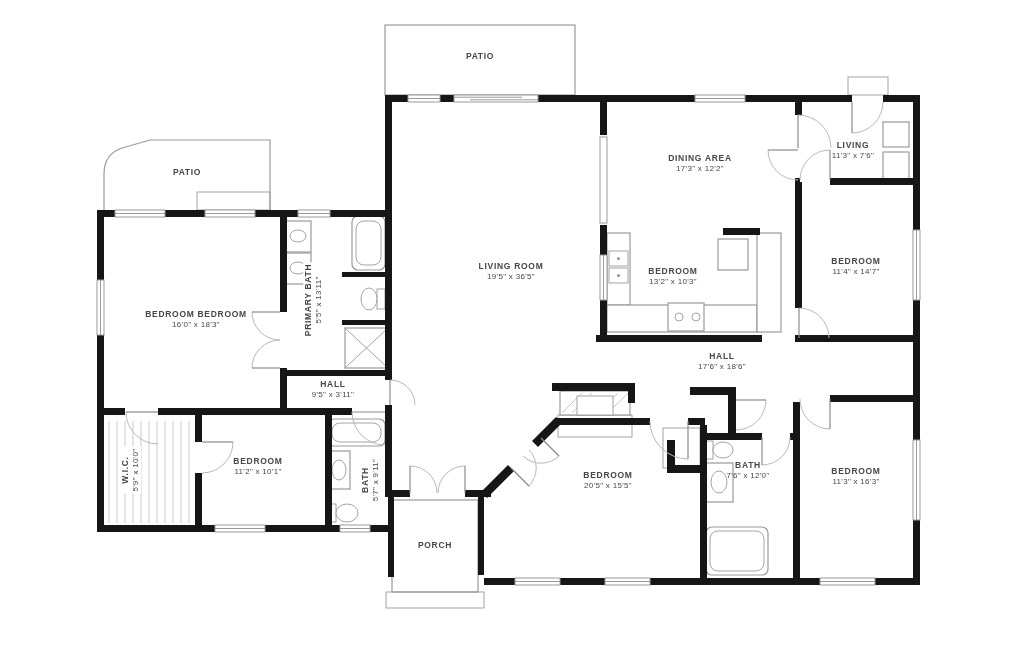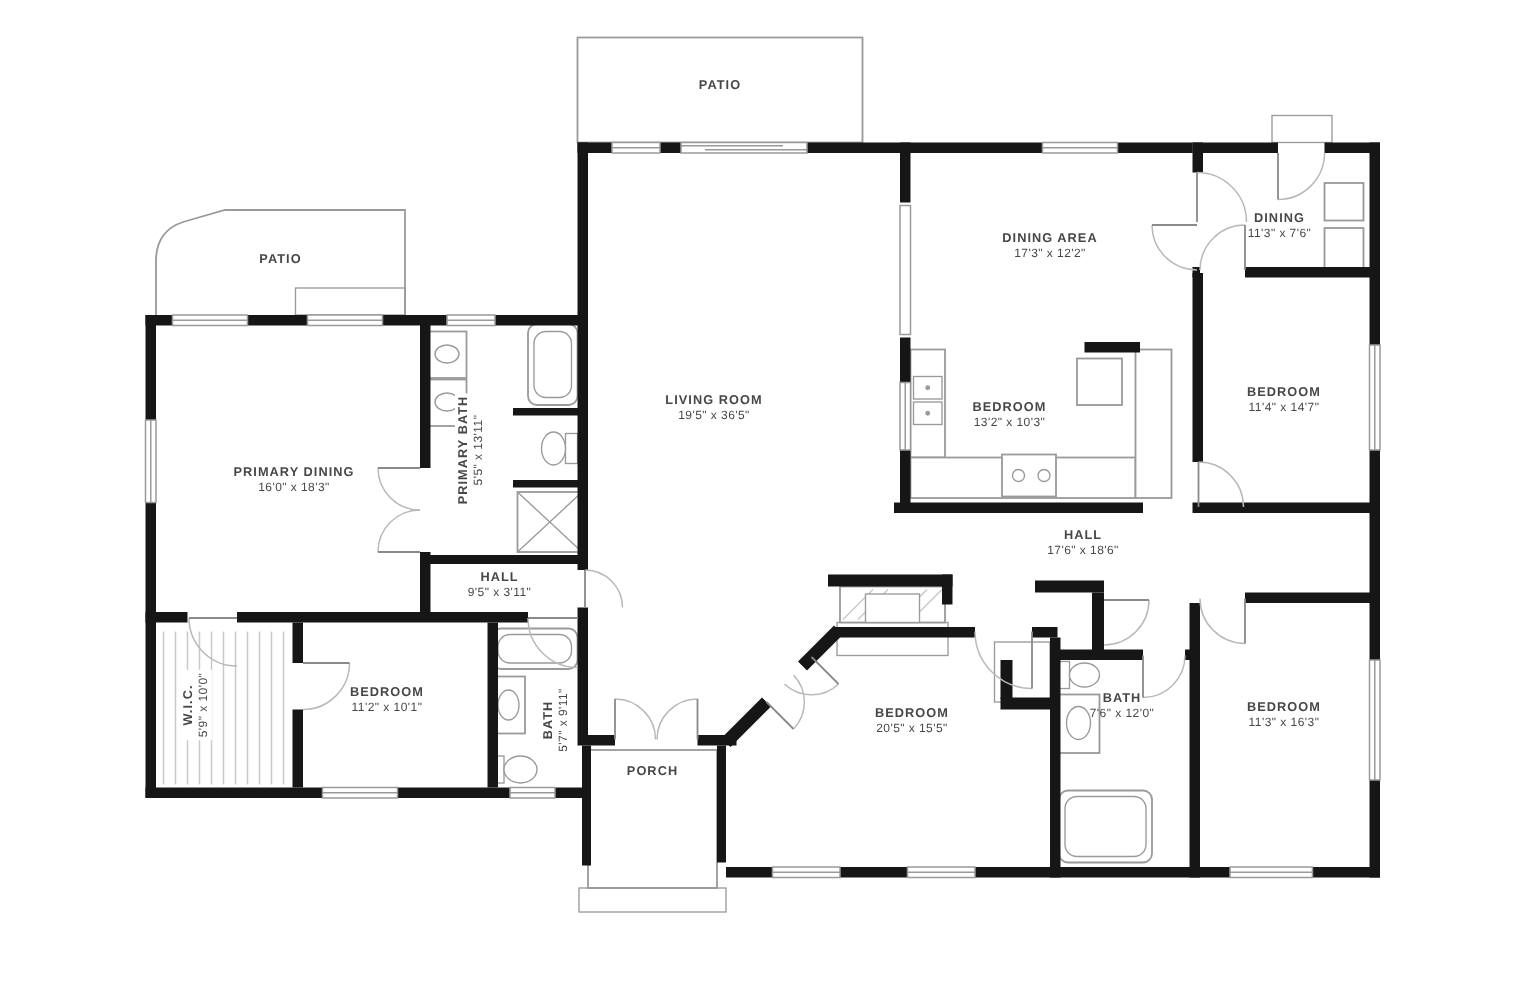--- a/index.html
+++ b/index.html
@@ -252,42 +252,42 @@
         <line class="leaf" x1="541" y1="438" x2="559" y2="456"></line>
   </g>
 </svg>
 
   <div class="label" style="left:480px;top:57px">
       <div class="rn">PATIO</div>
     </div>
   <div class="label" style="left:187px;top:173px">
       <div class="rn">PATIO</div>
     </div>
-  <div class="label" style="left:476px;top:272px">
+  <div class="label" style="left:511px;top:272px">
       <div class="rn">LIVING ROOM</div>
       <div class="rd">19'5" x 36'5"</div>
     </div>
   <div class="label" style="left:700px;top:164px">
       <div class="rn">DINING AREA</div>
       <div class="rd">17'3" x 12'2"</div>
     </div>
   <div class="label" style="left:673px;top:277px">
       <div class="rn">BEDROOM</div>
       <div class="rd">13'2" x 10'3"</div>
     </div>
   <div class="label" style="left:853px;top:151px">
-      <div class="rn">DINING</div>
+      <div class="rn">LIVING</div>
       <div class="rd">11'3" x 7'6"</div>
     </div>
   <div class="label" style="left:856px;top:267px">
       <div class="rn">BEDROOM</div>
       <div class="rd">11'4" x 14'7"</div>
     </div>
   <div class="label" style="left:196px;top:320px">
-      <div class="rn">PRIMARY DINING</div>
+      <div class="rn">BEDROOM BEDROOM</div>
       <div class="rd">16'0" x 18'3"</div>
     </div>
   <div class="label vert chip" style="left:314px;top:300px">
       <div class="rn">PRIMARY BATH</div>
       <div class="rd">5'5" x 13'11"</div>
     </div>
   <div class="label" style="left:333px;top:390px">
       <div class="rn">HALL</div>
       <div class="rd">9'5" x 3'11"</div>
     </div>
@@ -296,21 +296,21 @@
       <div class="rd">5'9" x 10'0"</div>
     </div>
   <div class="label" style="left:258px;top:467px">
       <div class="rn">BEDROOM</div>
       <div class="rd">11'2" x 10'1"</div>
     </div>
   <div class="label vert chip" style="left:371px;top:480px">
       <div class="rn">BATH</div>
       <div class="rd">5'7" x 9'11"</div>
     </div>
-  <div class="label" style="left:435px;top:514px">
+  <div class="label" style="left:435px;top:546px">
       <div class="rn">PORCH</div>
     </div>
   <div class="label" style="left:608px;top:481px">
       <div class="rn">BEDROOM</div>
       <div class="rd">20'5" x 15'5"</div>
     </div>
   <div class="label" style="left:722px;top:362px">
       <div class="rn">HALL</div>
       <div class="rd">17'6" x 18'6"</div>
     </div>

